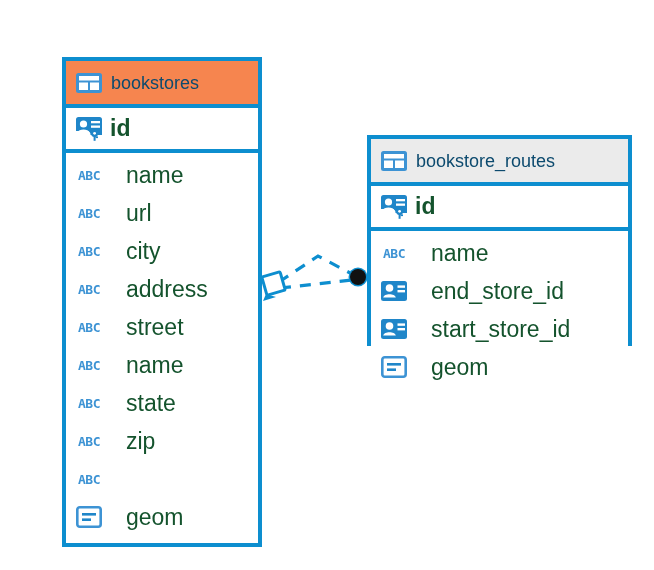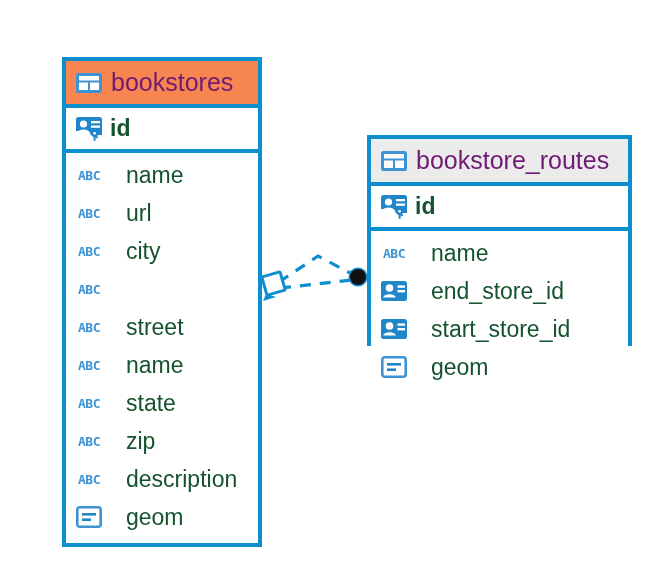--- a/index.html
+++ b/index.html
@@ -27,22 +27,22 @@
     align-items:center;
     gap:9px;
     padding:0 10px;
     height:47px;
     flex:0 0 47px;
     border-bottom:4px solid #0d8ecf;
   }
   .entity-header.orange{background:#f6854f;}
   .entity-header.grey{background:#ebebeb;}
   .entity-title{
-    font-size:25px;
-    color:#701a75;
+    font-size:18px;
+    color:#0c4a6e;
     line-height:1;
     white-space:nowrap;
   }
   .pk-row{
     box-sizing:border-box;
     display:flex;
     align-items:center;
     gap:8px;
     padding:0 10px;
     height:45px;
@@ -141,20 +141,21 @@
         <span class="field-label">url</span>
       </div>
 
       <div class="field-row">
         <span class="icon abc-icon">ABC</span>
         <span class="field-label">city</span>
       </div>
 
       <div class="field-row">
         <span class="icon abc-icon">ABC</span>
+        <span class="field-label">address</span>
       </div>
 
       <div class="field-row">
         <span class="icon abc-icon">ABC</span>
         <span class="field-label">street</span>
       </div>
 
       <div class="field-row">
         <span class="icon abc-icon">ABC</span>
         <span class="field-label">name</span>
@@ -165,21 +166,20 @@
         <span class="field-label">state</span>
       </div>
 
       <div class="field-row">
         <span class="icon abc-icon">ABC</span>
         <span class="field-label">zip</span>
       </div>
 
       <div class="field-row">
         <span class="icon abc-icon">ABC</span>
-        <span class="field-label">description</span>
       </div>
 
       <div class="field-row">
         <span class="icon">
           <svg width="26" height="22" viewBox="0 0 26 22">
             <rect x="1.3" y="1.3" width="23.4" height="19.4" rx="2.5" fill="#ffffff" stroke="#3d93d4" stroke-width="2.6"></rect>
             <rect x="6" y="7" width="14" height="2.6" fill="#1f86c9"></rect>
             <rect x="6" y="12.4" width="9" height="2.6" fill="#1f86c9"></rect>
           </svg>
         </span>

